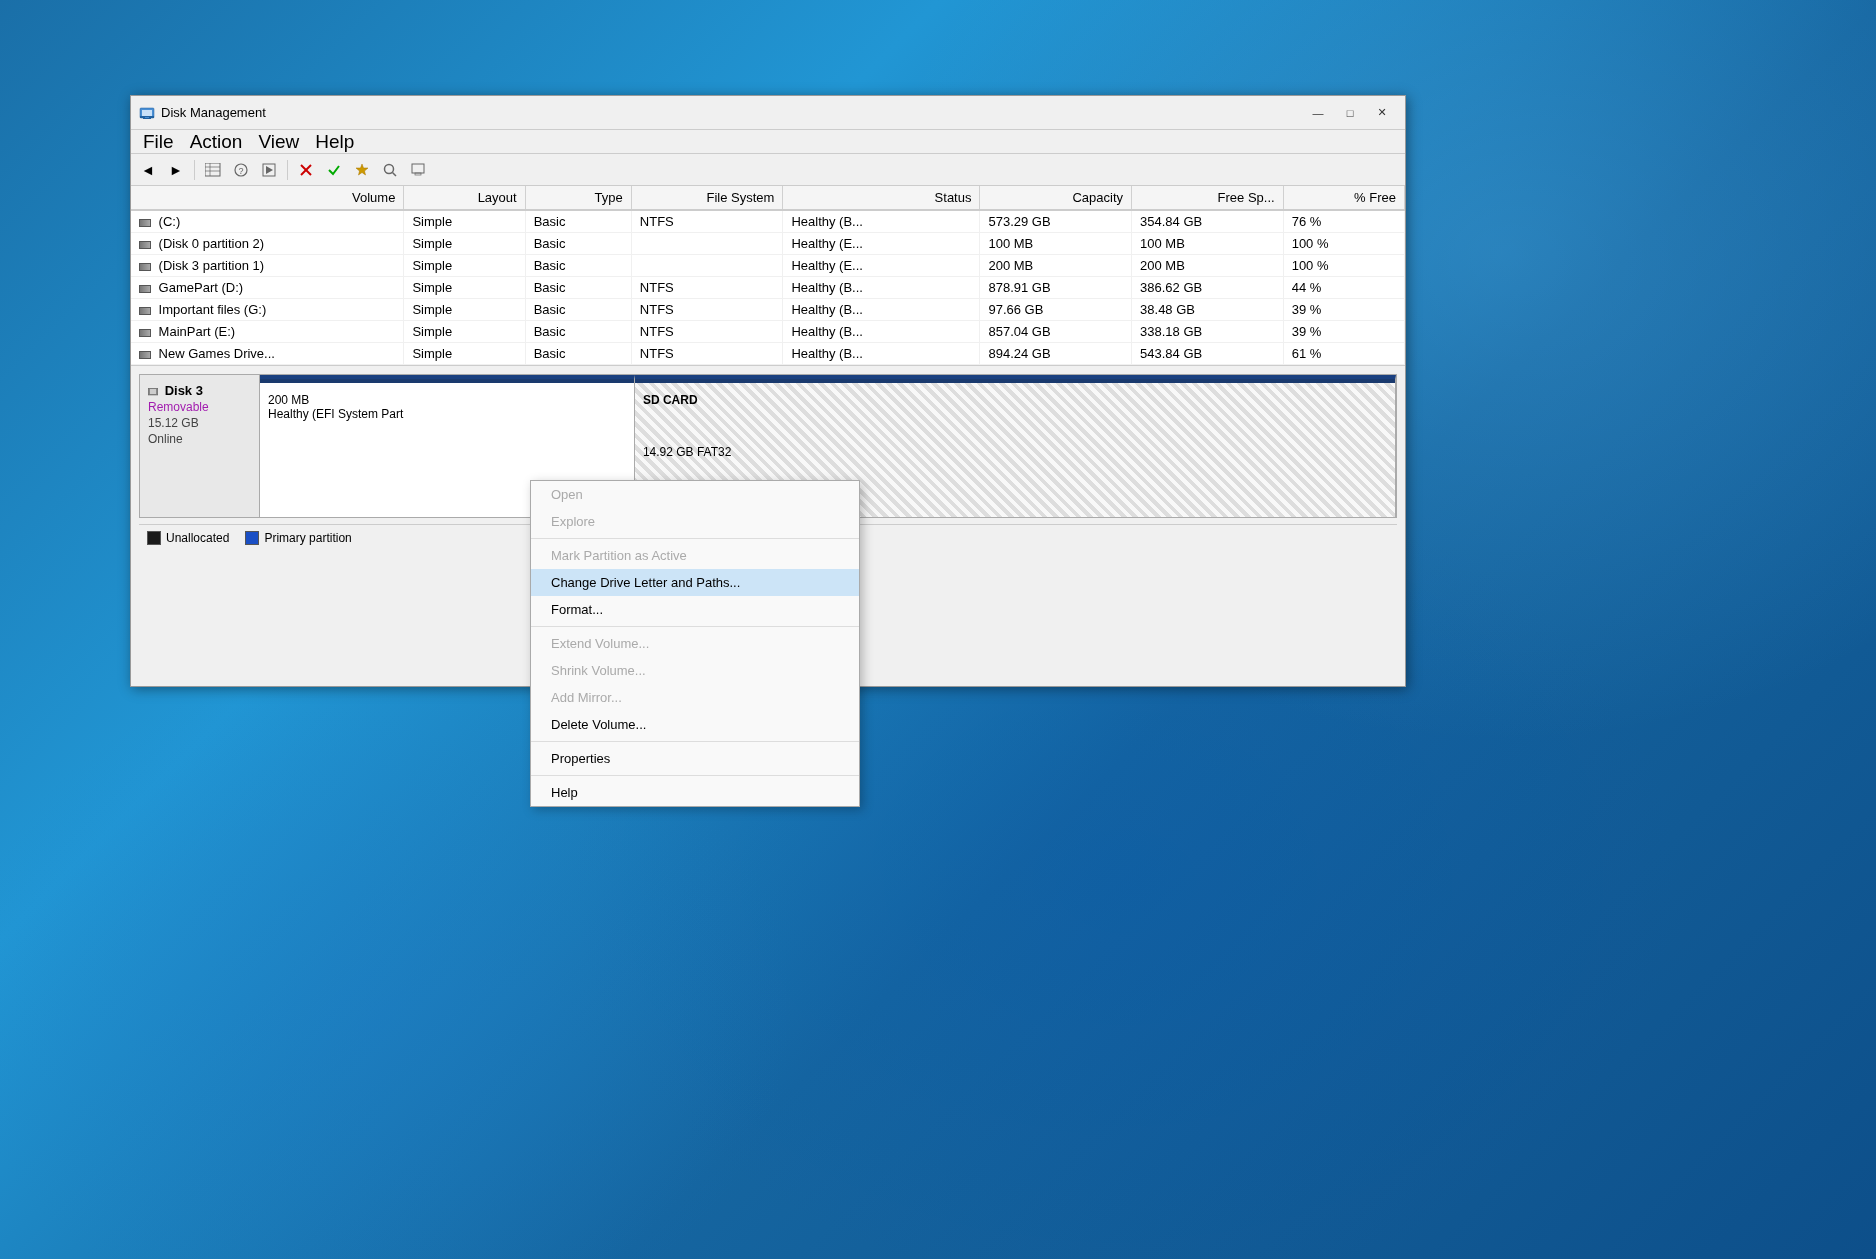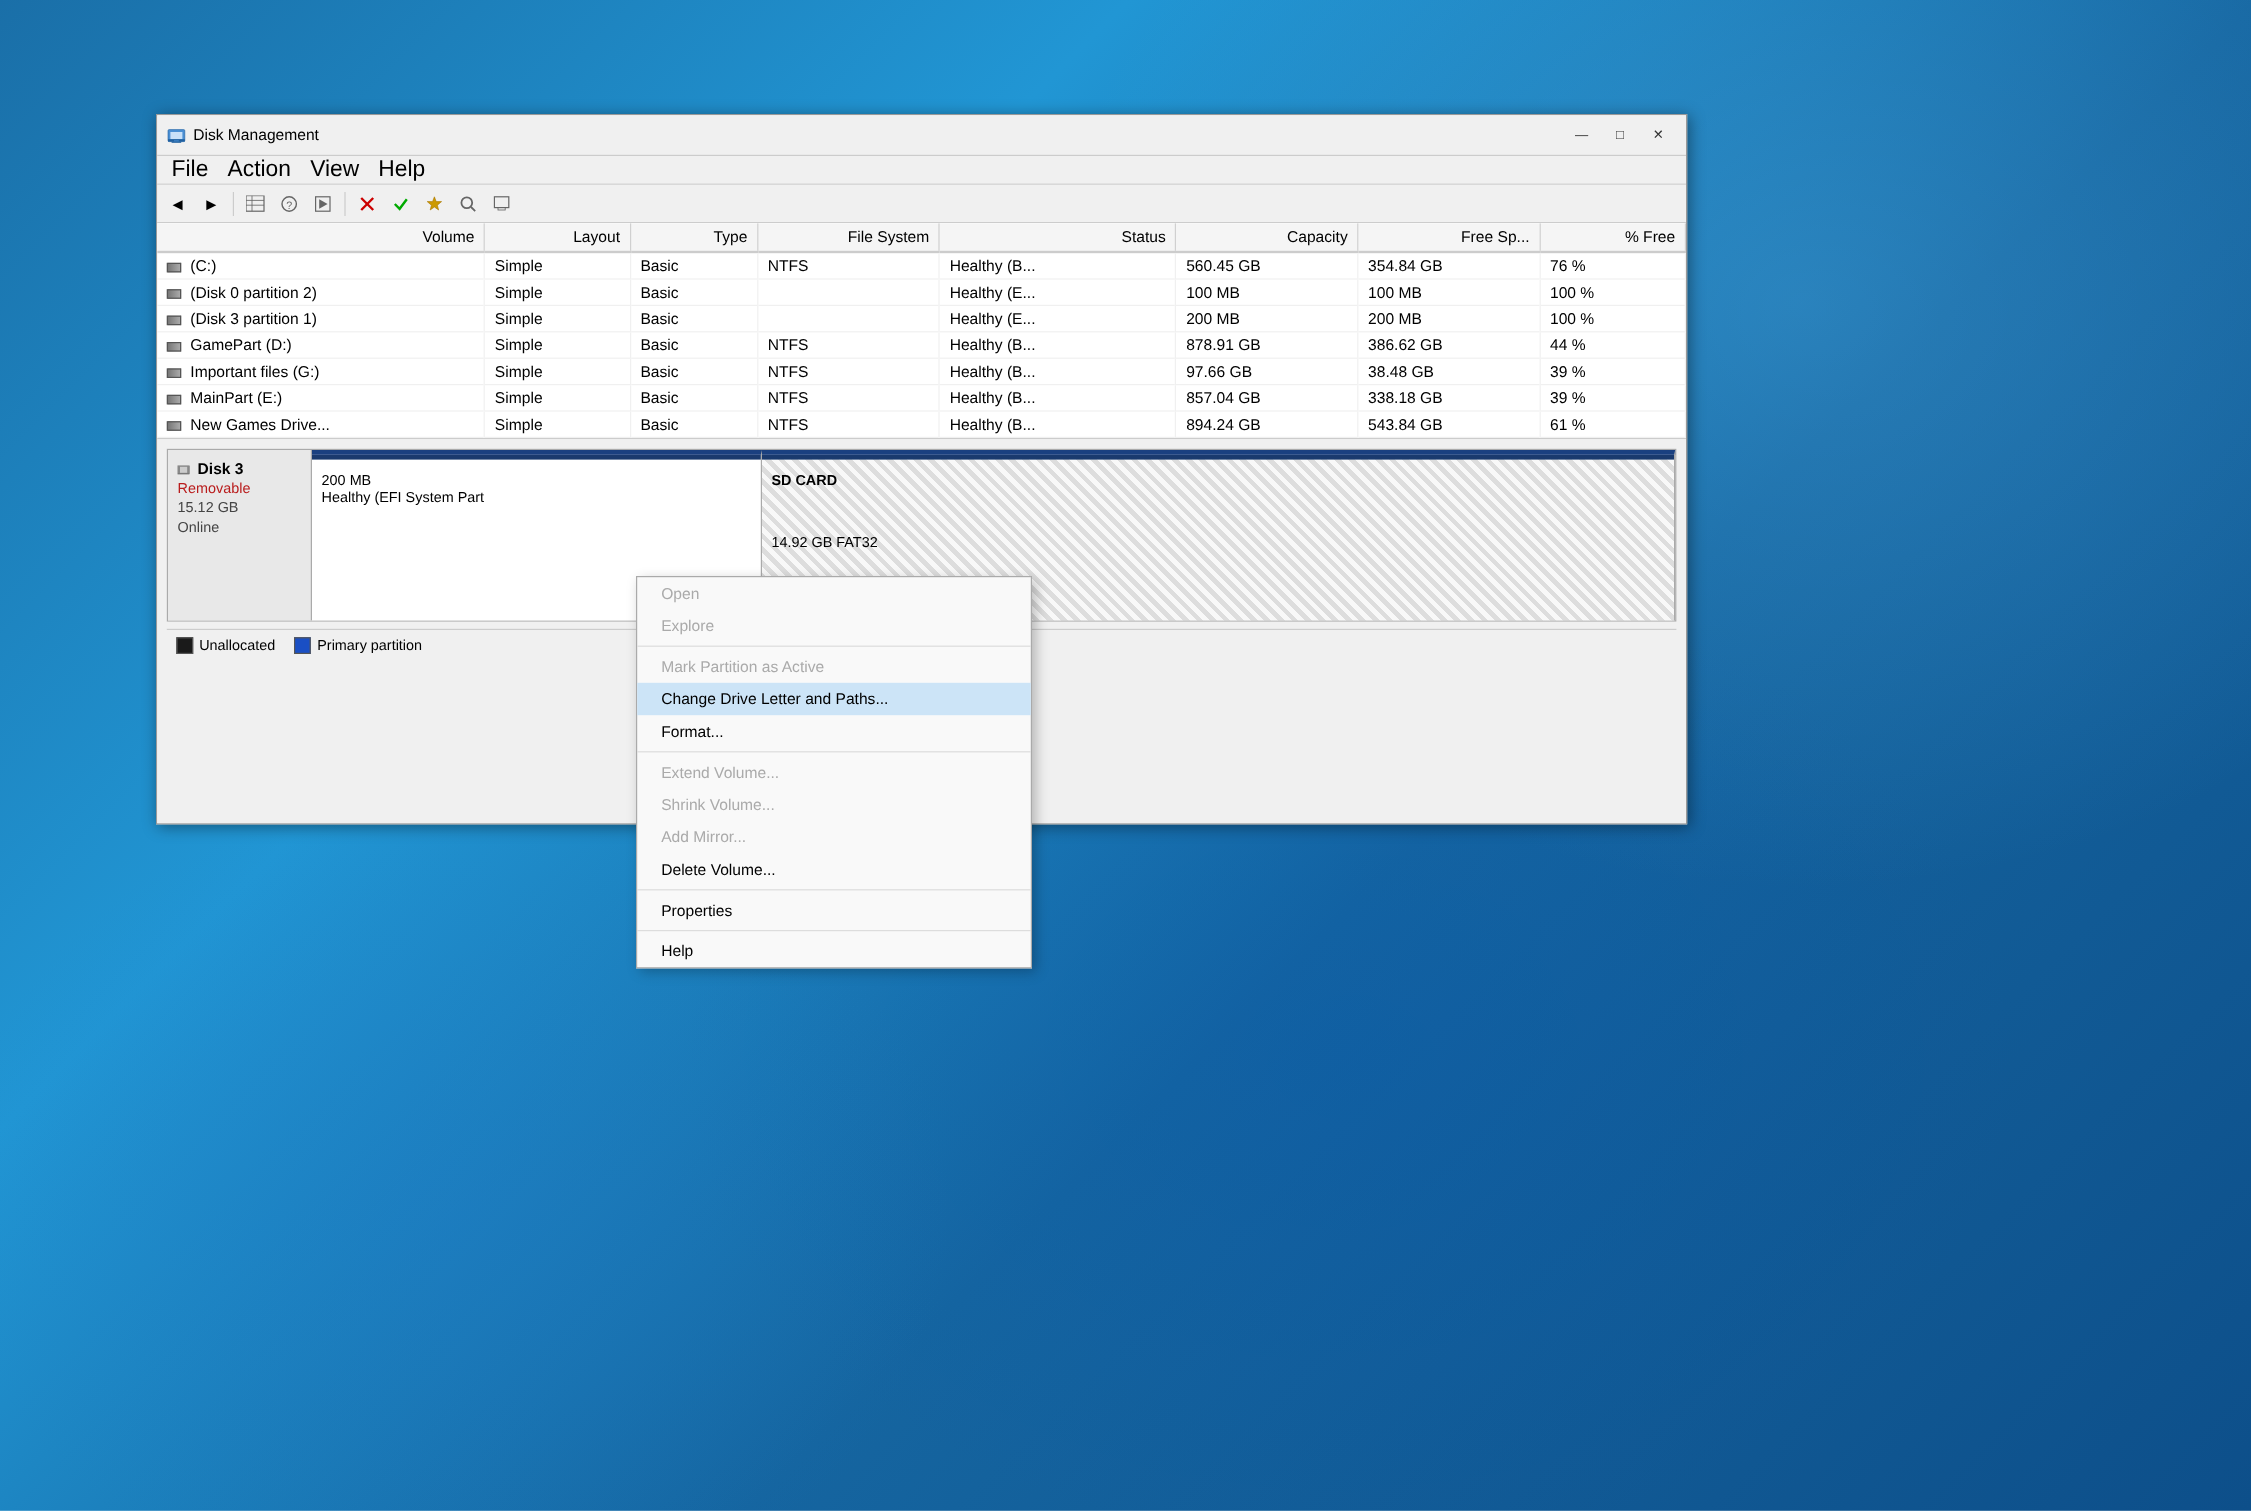--- a/index.html
+++ b/index.html
@@ -161,21 +161,21 @@
       min-width: 120px;
       background: #e8e8e8;
       border-right: 1px solid #aaa;
       padding: 8px;
       font-size: 12px;
       display: flex;
       flex-direction: column;
       gap: 2px;
     }
     .disk-label-name { font-weight: bold; font-size: 13px; }
-    .disk-label-type { color: #b91c1c; }
+    .disk-label-type { color: #a21caf; }
     .disk-label-size { color: #444; }
     .disk-label-status { color: #444; }
     .disk-partitions {
       flex: 1;
       display: flex;
       position: relative;
     }
     .partition {
       border-right: 1px solid #aaa;
       padding: 6px 8px;
@@ -355,21 +355,21 @@
       <tbody id="volume-tbody">
       <tr>
     <td>
       <span style="display:inline-block;width:12px;height:8px;background:linear-gradient(to right,#777,#aaa);border:1px solid #555;margin-right:4px;vertical-align:middle;"></span>
       (C:)
     </td>
     <td>Simple</td>
     <td>Basic</td>
     <td>NTFS</td>
     <td>Healthy (B...</td>
-    <td>560.45 GB</td>
+    <td>573.29 GB</td>
     <td>354.84 GB</td>
     <td>76 %</td>
   </tr>
           <tr>
     <td>
       <span style="display:inline-block;width:12px;height:8px;background:linear-gradient(to right,#777,#aaa);border:1px solid #555;margin-right:4px;vertical-align:middle;"></span>
       (Disk 0 partition 2)
     </td>
     <td>Simple</td>
     <td>Basic</td>

